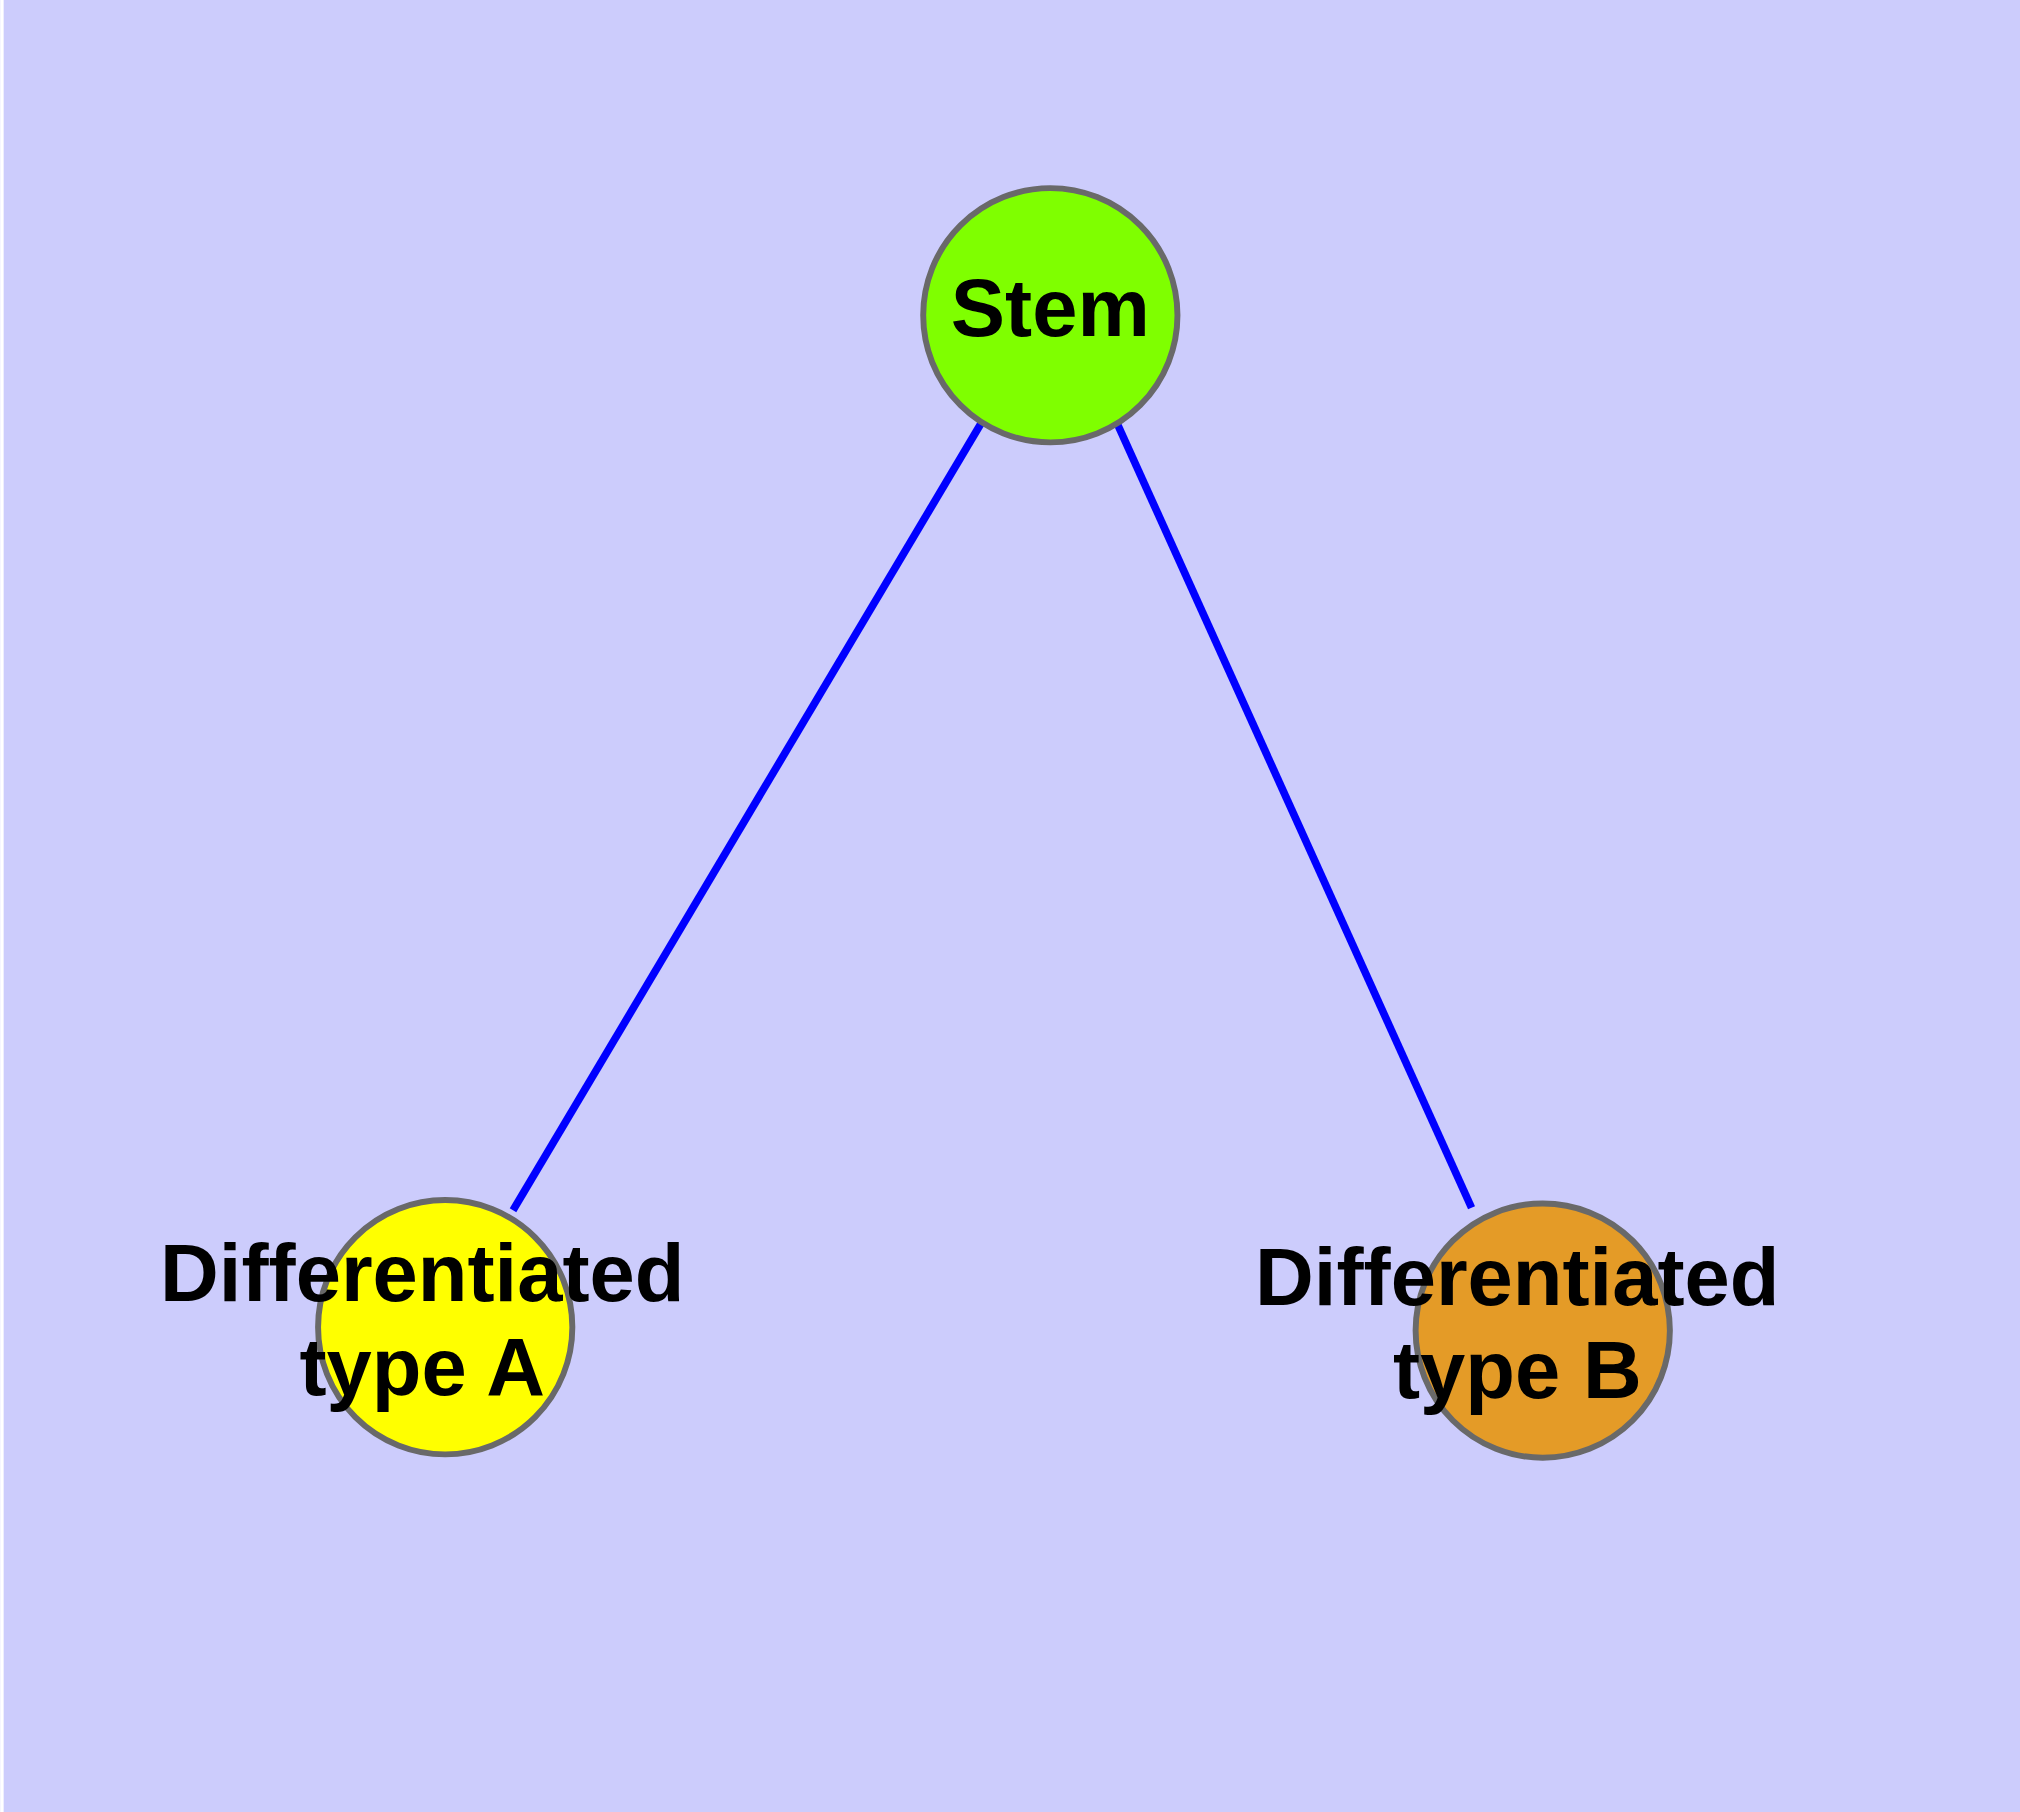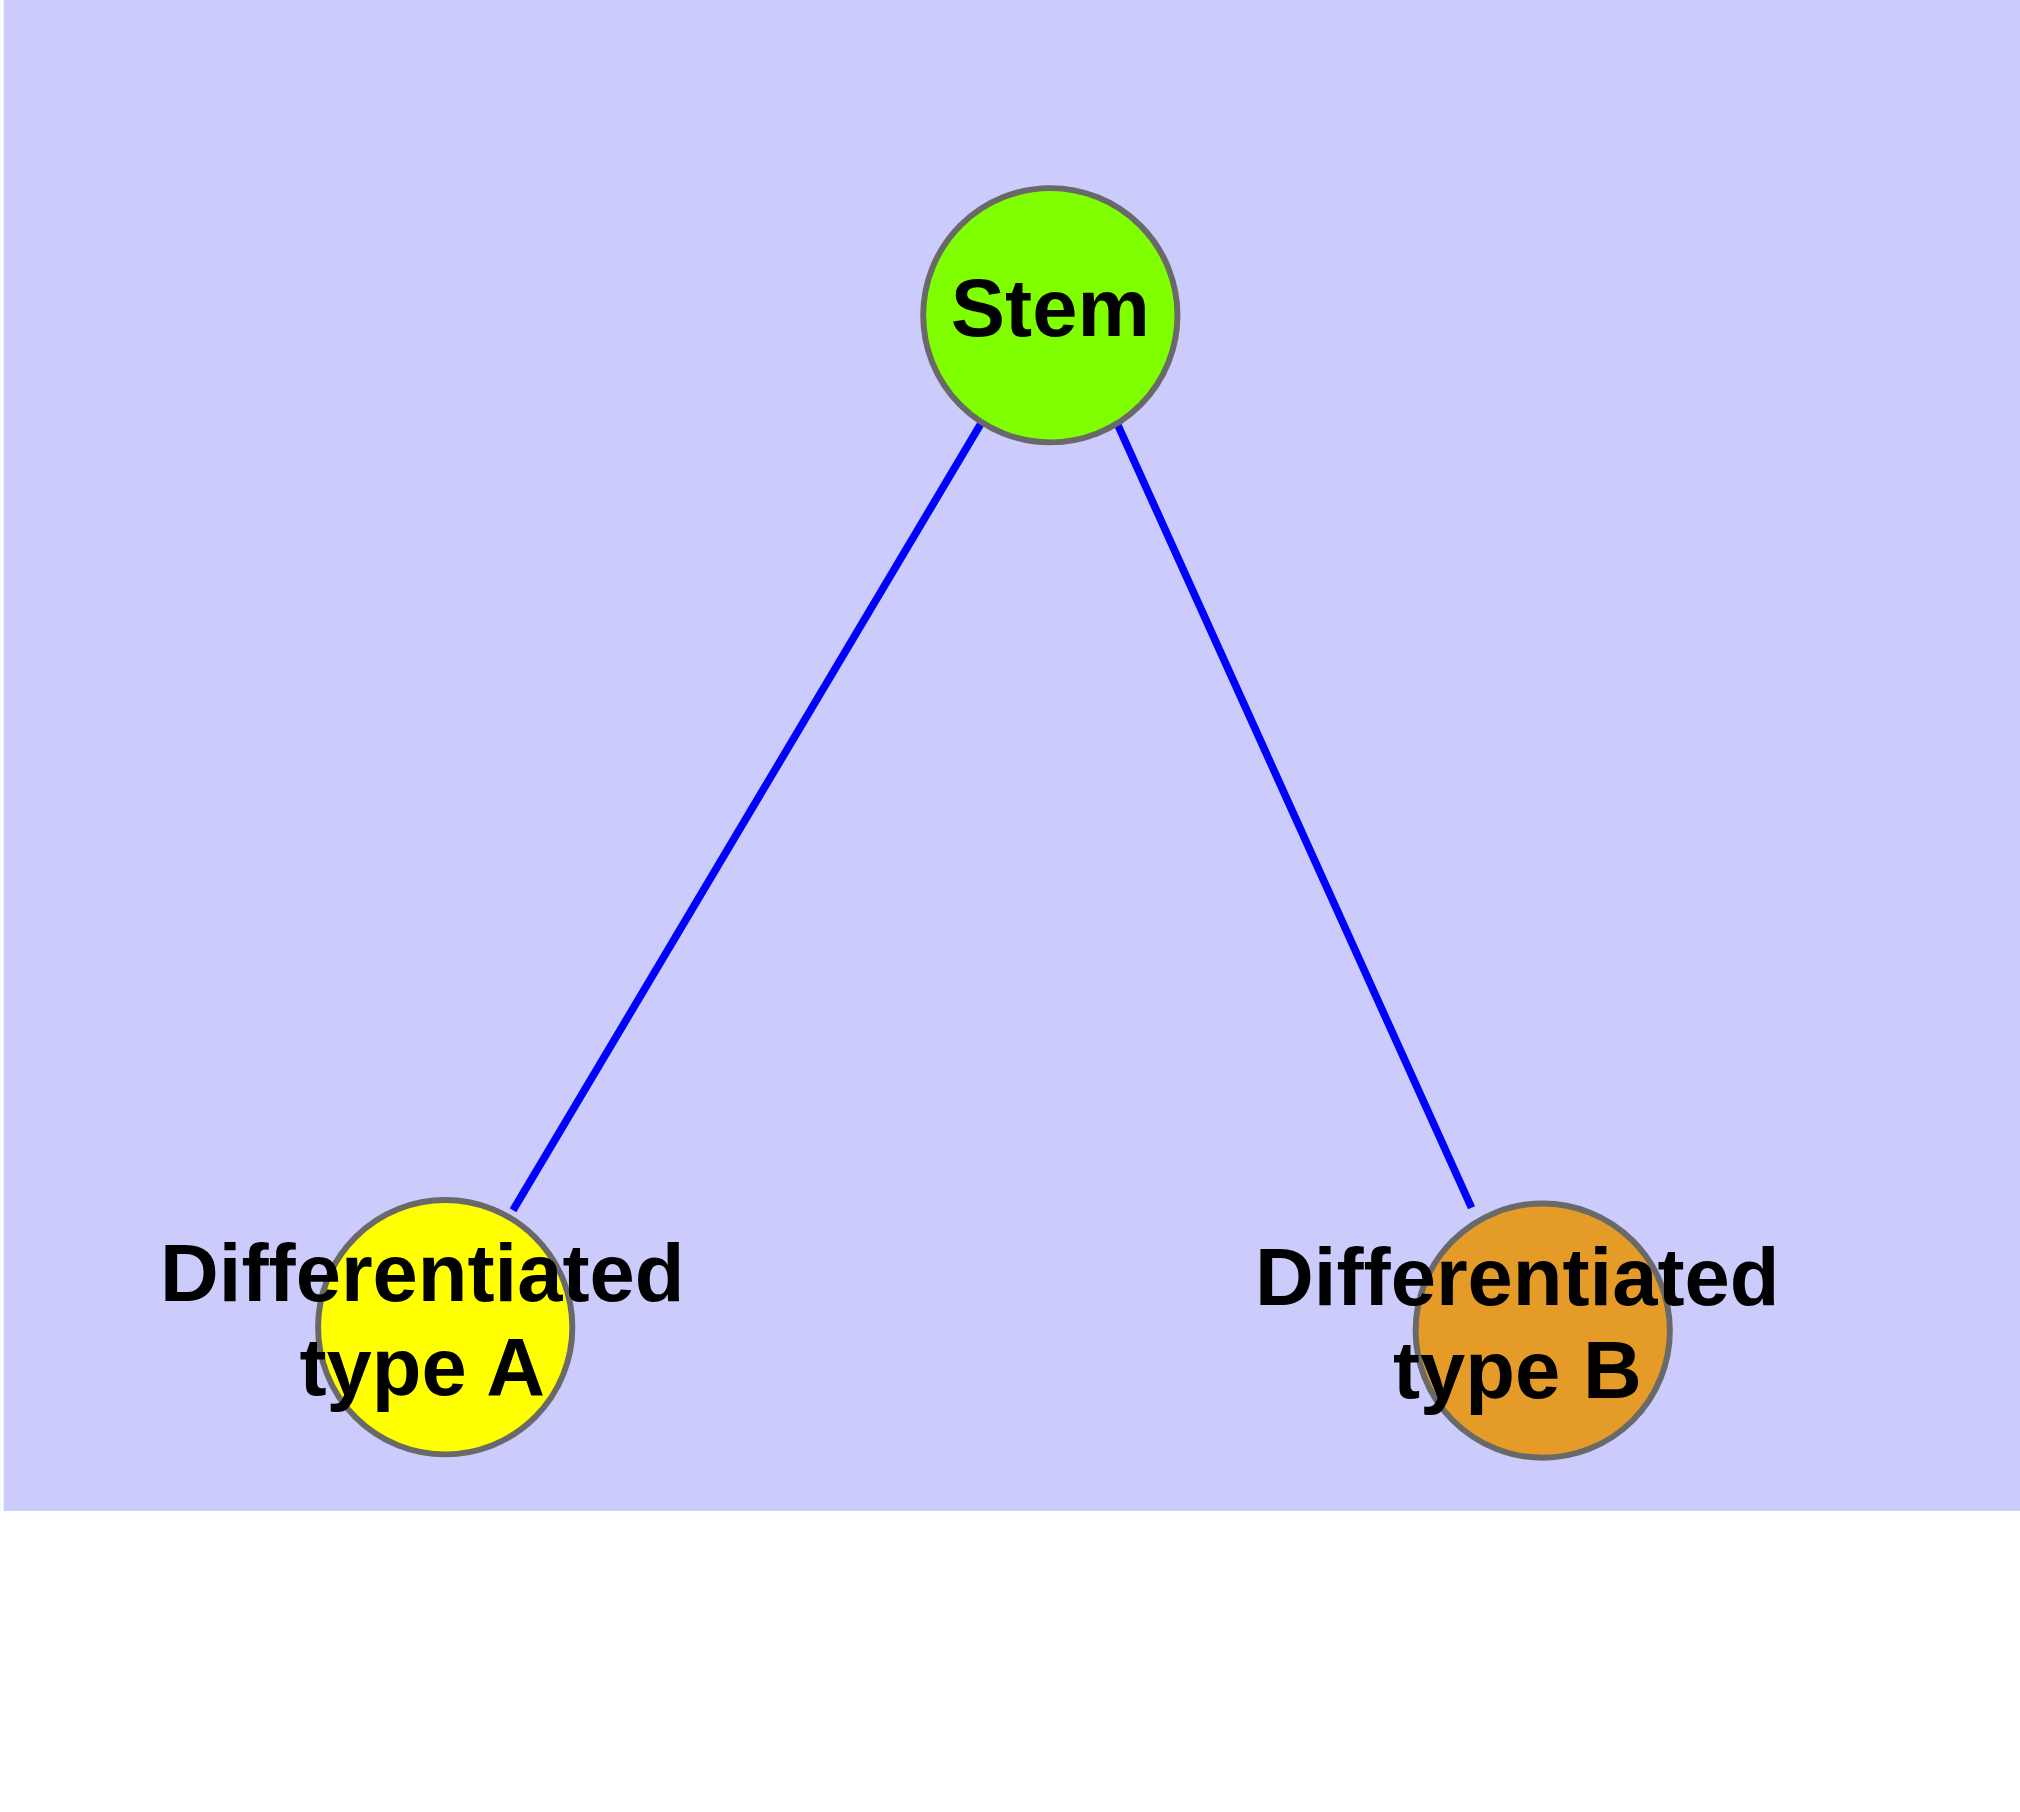--- a/index.html
+++ b/index.html
@@ -4,21 +4,21 @@
 <title>Cell Differentiation Graph</title>
 <style>
   html, body {
     margin: 0;
     padding: 0;
     background: #ffffff;
   }
   #canvas {
     position: relative;
     width: 2021px;
-    height: 1511px;
+    height: 1812px;
     overflow: hidden;
     font-family: "Liberation Sans", sans-serif;
   }
   #graph-svg {
     position: absolute;
     top: 0;
     left: 0;
     width: 2021px;
     height: 1812px;
     display: block;

